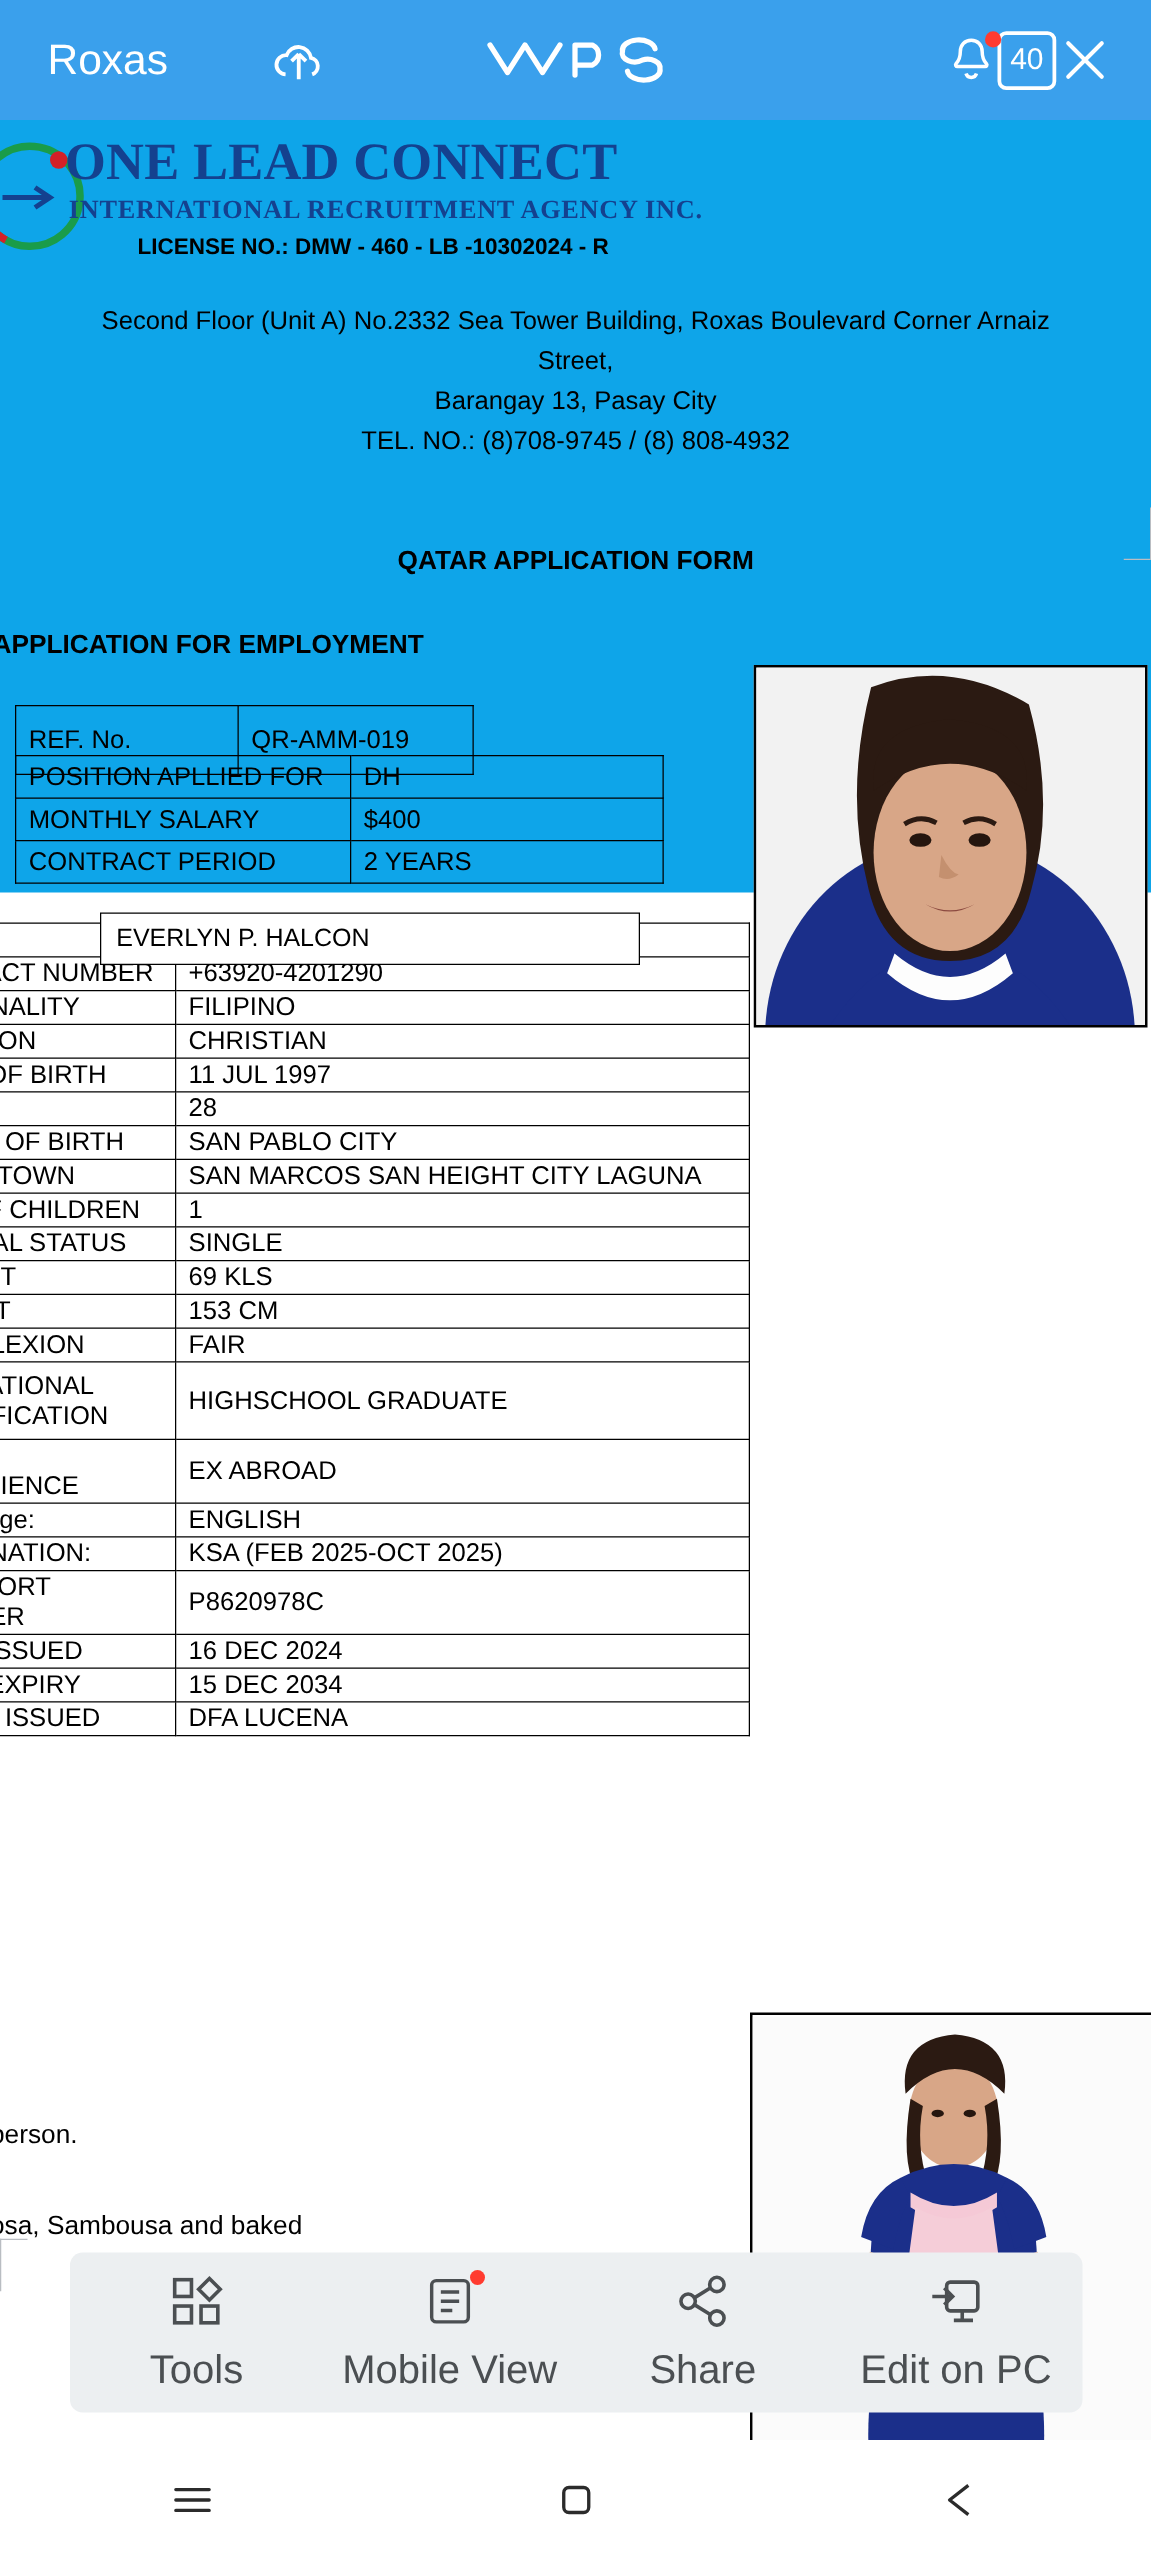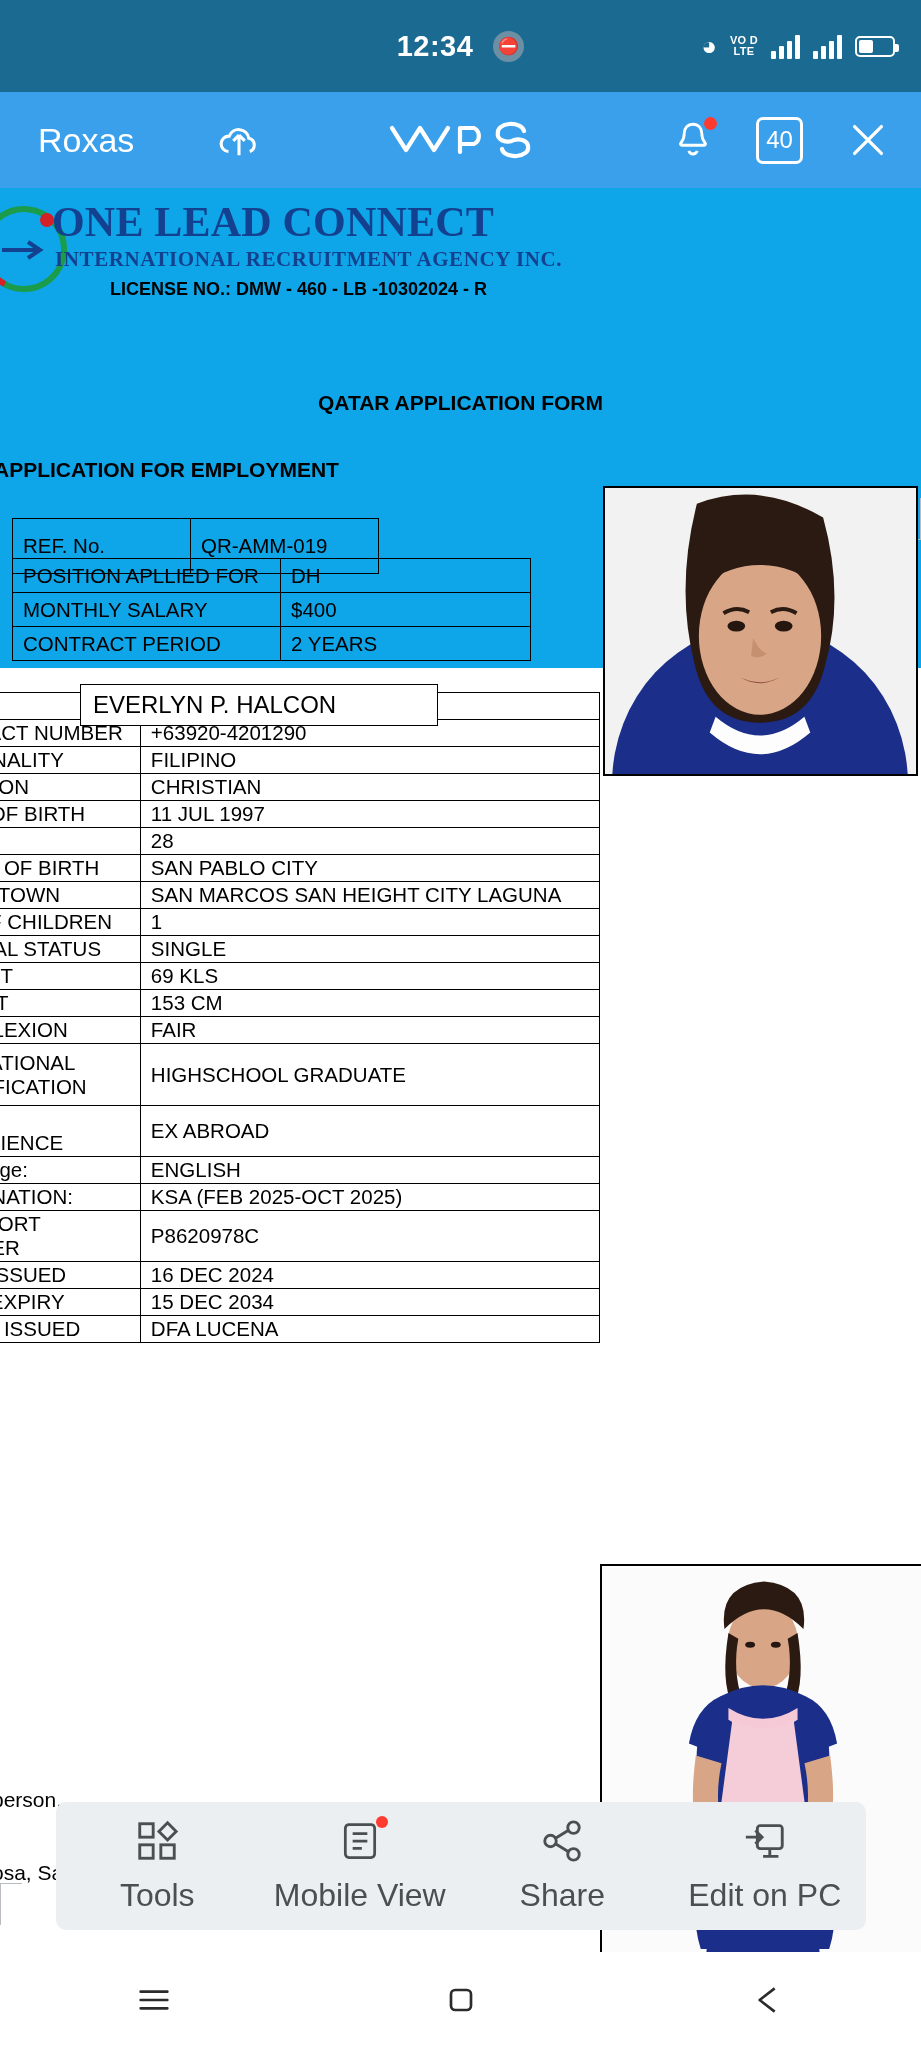--- a/index.html
+++ b/index.html
@@ -54,21 +54,21 @@
     height: 96px; background: #3aa0ec; color: #fff;
     display: flex; align-items: center; position: relative;
   }
   .tb-edit { font-size: 34px; margin-left: 38px; font-weight: 400; }
   .tb-upload { margin-left: 82px; }
   .tb-logo {
     position: absolute; left: 50%; transform: translateX(-50%);
     font-size: 0;
   }
   .tb-right {
-    position: absolute; right: 30px; display: flex; align-items: center; gap: 42px;
+    position: absolute; right: 30px; display: flex; align-items: center; 
   }
   .badge-dot {
     position: absolute; width: 13px; height: 13px; border-radius: 50%;
     background: #ff3b30; right: -3px; top: -2px;
   }
   .pagebox {
     width: 47px; height: 47px; border: 3px solid #fff; border-radius: 7px;
     display: flex; align-items: center; justify-content: center;
     font-size: 24px; font-weight: 500;
   }
@@ -132,22 +132,22 @@
   .t-det { position: absolute; left: -80px; top: 0; width: 680px; }
   .t-det td {
     border: 1.5px solid #000; height: 27px; padding: 1px 10px; font-size: 20.5px;
     vertical-align: middle;
   }
   .t-det td.k { width: 220px; }
   .t-det td.v { width: 460px; }
   .t-det td.hdr { text-align: center; font-weight: 400; }
   .name-overlay {
     position: absolute; left: 80px; top: -8px;
-    width: 358px; height: 42px; border: 1.5px solid #000; background: #fff;
-    font-size: 24px; display: flex; align-items: center; padding-left: 12px;
+    width: 432px; height: 42px; border: 1.5px solid #000; background: #fff;
+    font-size: 20px; display: flex; align-items: center; padding-left: 12px;
     z-index: 3;
     text-align: right;
   }
   .det-head {
     position: absolute; left: 80px; top: 0px; z-index: 2;
     font-size: 20.5px; width: 260px; text-align: center; line-height: 34px;
   }
 
   .foot-note1 {
     position: absolute; left: -8px; top: 1600px; font-size: 21px;
@@ -184,46 +184,20 @@
     display: flex; align-items: center; justify-content: space-around;
     background: #fff; color: #2b2b2b;
   }
   .nav-btn { width: 110px; display: flex; align-items: center; justify-content: center; }
 </style>
 </head>
 <body>
 
 <div id="app">
 
-  <div class="statusbar">
-    <div class="sb-time">12:34</div>
-    <div class="sb-dot-icon">⛔</div>
-    <div class="sb-right">
-      <span class="wifi-icon">◕</span>
-      <span class="volte">
-        <span>VO D</span><br>
-        <span>LTE</span>
-      </span>
-      <span class="bars">
-          <i></i>
-          <i></i>
-          <i></i>
-          <i></i>
-        </span>
-      <span class="bars">
-          <i></i>
-          <i></i>
-          <i></i>
-          <i></i>
-        </span>
-      <span class="battery">
-          <span></span>
-        </span>
-    </div>
-  </div>
 
   <div class="toolbar">
     <div class="tb-edit">Roxas</div>
     <div class="tb-upload icon-wrap">
       <svg width="46" height="46" viewBox="0 0 24 24" fill="none" stroke="#fff" stroke-width="1.6">
         <path d="M6.5 18a4 4 0 0 1 .4-8 5.3 5.3 0 0 1 10.2 1.1A3.6 3.6 0 0 1 17.6 18"></path>
         <path d="M12 20V9.5M12 9.5l-3 3M12 9.5l3 3"></path>
       </svg>
     </div>
     <div class="tb-logo">
@@ -266,20 +240,25 @@
         <text x="8" y="56" font-family="Liberation Sans, sans-serif" font-size="14" font-weight="700" fill="#14418f">LG</text>
         <path d="M30 50 L66 50 M56 42 L68 50 L56 58" stroke="#14418f" stroke-width="4" fill="none"></path>
       </svg>
       <div class="lh-text">
         <div class="lh-title">ONE LEAD CONNECT</div>
         <div class="lh-sub">INTERNATIONAL RECRUITMENT AGENCY INC.</div>
         <div class="lh-lic">LICENSE NO.: DMW - 460 - LB -10302024 - R</div>
       </div>
     </div>
 
+    <div class="addr">
+      <div>Second Floor (Unit A) No.2332 Sea Tower Building, Roxas Boulevard Corner Arnaiz Street,</div>
+      <div>Barangay 13, Pasay City</div>
+      <div>TEL. NO.: (8)708-9745 / (8) 808-4932</div>
+    </div>
 
     <div class="qaf">QATAR APPLICATION FORM</div>
     <div class="afe">APPLICATION FOR EMPLOYMENT</div>
 
     <div class="ref-wrap">
       <table class="t-ref">
         <tbody>
             <tr>
           <td class="k">REF. No.</td>
           <td class="v">QR-AMM-019</td>

